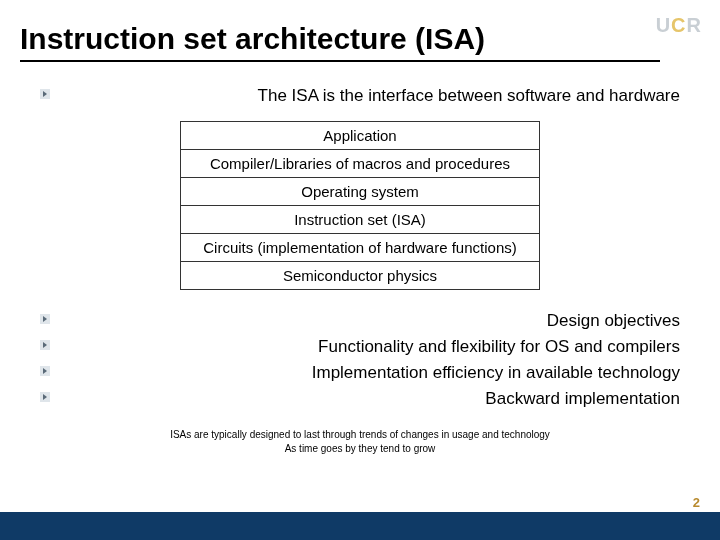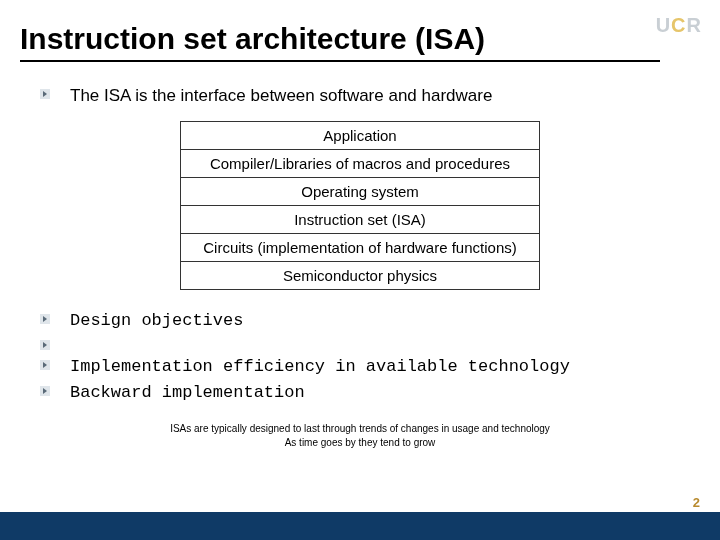--- a/index.html
+++ b/index.html
@@ -36,20 +36,21 @@
   .content {
     position: absolute;
     top: 85px;
     left: 40px;
     right: 40px;
   }
   .bullet-row {
     display: flex;
     align-items: flex-start;
     margin-bottom: 4px;
+    justify-content: space-between;
   }
   .bullet-icon {
     width: 12px;
     height: 12px;
     margin-top: 4px;
     margin-right: 18px;
     flex-shrink: 0;
   }
   .bullet-icon svg { display: block; }
   .bullet-text {
@@ -61,21 +62,21 @@
     margin: 14px auto 20px auto;
     border-collapse: collapse;
     font-family: Liberation Sans, sans-serif;
   }
   .stack-table td {
     border: 1px solid #333;
     padding: 5px 22px;
     text-align: center;
     font-size: 15px;
   }
-  .lower-block { margin-top: 2px; font-family: Liberation Mono, monospace; }
+  .lower-block { margin-top: 2px; }
   .footnote {
     text-align: center;
     font-size: 10px;
     color: #000;
     margin-top: 18px;
     line-height: 1.35;
   }
   .footer-bar {
     position: absolute;
     bottom: 0;
@@ -147,20 +148,21 @@
         </span>
       <span class="bullet-text">Design objectives</span>
     </div>
     <div class="bullet-row">
       <span class="bullet-icon">
           <svg viewBox="0 0 10 10" width="10" height="10">
             <rect x="0" y="0" width="10" height="10" fill="#dfe5ea"></rect>
             <path d="M3 2 L7 5 L3 8 Z" fill="#5a6a78"></path>
           </svg>
         </span>
+      <span class="bullet-text">Functionality and flexibility for OS and compilers</span>
     </div>
     <div class="bullet-row">
       <span class="bullet-icon">
           <svg viewBox="0 0 10 10" width="10" height="10">
             <rect x="0" y="0" width="10" height="10" fill="#dfe5ea"></rect>
             <path d="M3 2 L7 5 L3 8 Z" fill="#5a6a78"></path>
           </svg>
         </span>
       <span class="bullet-text">Implementation efficiency in available technology</span>
     </div>

